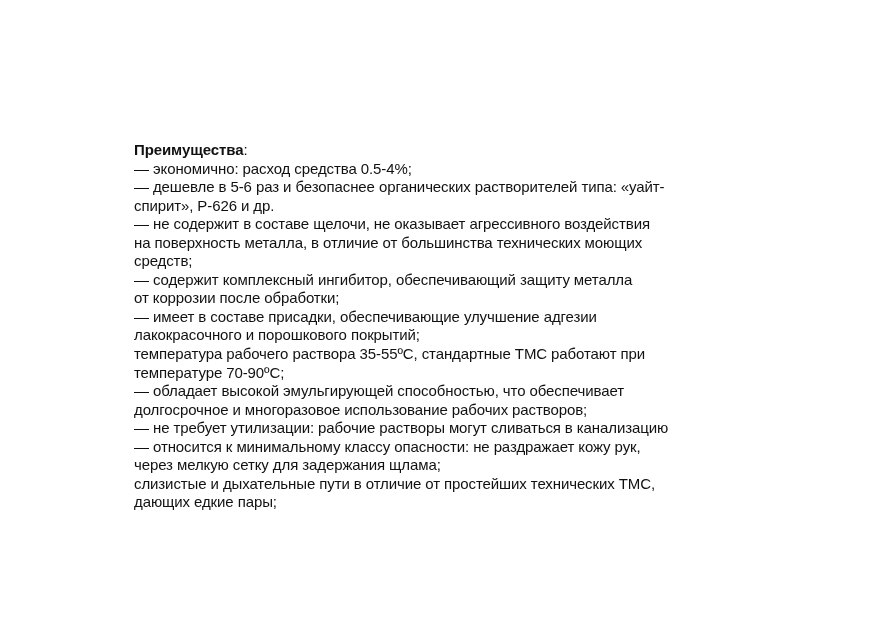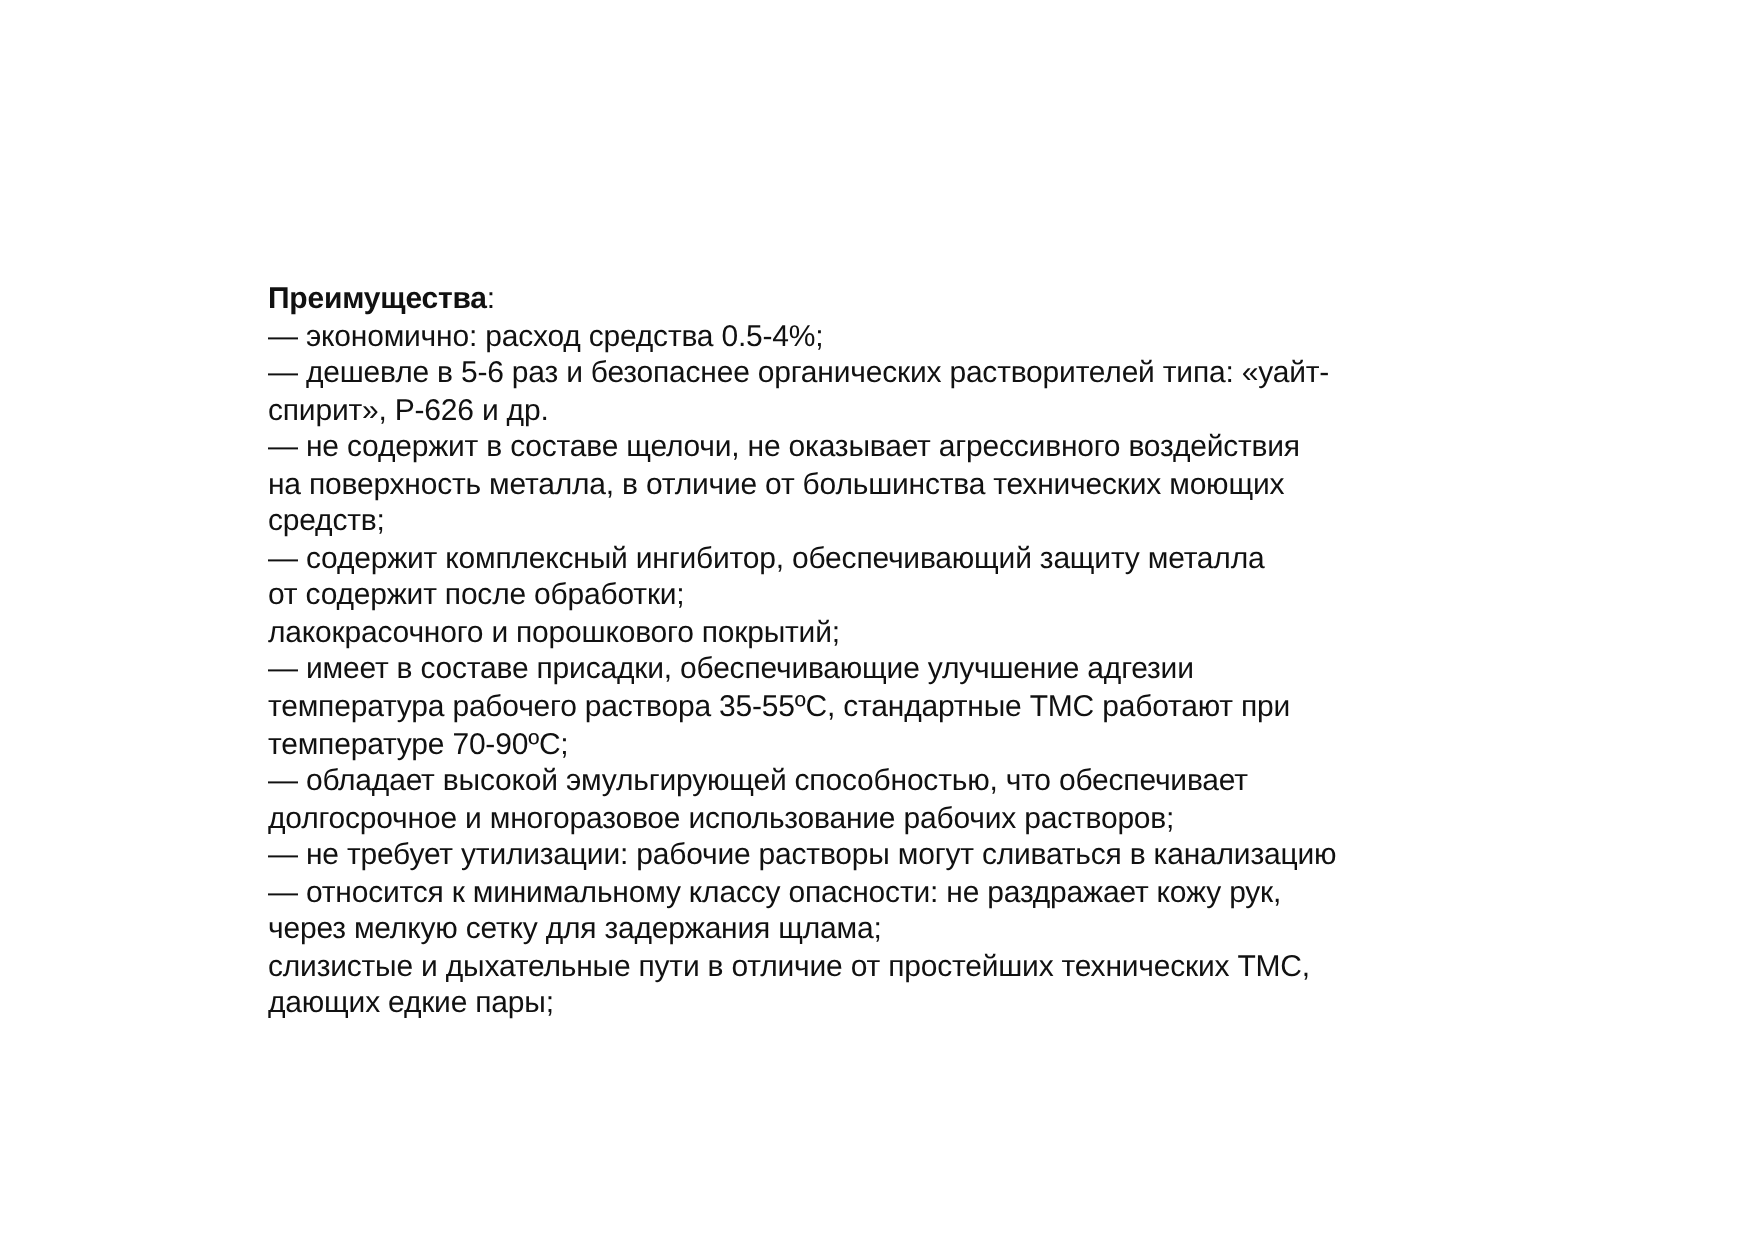--- a/index.html
+++ b/index.html
@@ -19,23 +19,23 @@
 
 <div class="doc">
   <div class="line"><span class="heading">Преимущества</span><span>:</span></div>
   <div class="line">— экономично: расход средства 0.5-4%;</div>
   <div class="line">— дешевле в 5-6 раз и безопаснее органических растворителей типа: «уайт-</div>
   <div class="line">спирит», Р-626 и др.</div>
   <div class="line">— не содержит в составе щелочи, не оказывает агрессивного воздействия</div>
   <div class="line">на поверхность металла, в отличие от большинства технических моющих</div>
   <div class="line">средств;</div>
   <div class="line">— содержит комплексный ингибитор, обеспечивающий защиту металла</div>
-  <div class="line">от содержит после обработки;</div>
+  <div class="line">от коррозии после обработки;</div>
+  <div class="line">— имеет в составе присадки, обеспечивающие улучшение адгезии</div>
   <div class="line">лакокрасочного и порошкового покрытий;</div>
-  <div class="line">— имеет в составе присадки, обеспечивающие улучшение адгезии</div>
   <div class="line">температура рабочего раствора 35-55ºC, стандартные ТМС работают при</div>
   <div class="line">температуре 70-90ºC;</div>
   <div class="line">— обладает высокой эмульгирующей способностью, что обеспечивает</div>
   <div class="line">долгосрочное и многоразовое использование рабочих растворов;</div>
   <div class="line">— не требует утилизации: рабочие растворы могут сливаться в канализацию</div>
   <div class="line">— относится к минимальному классу опасности: не раздражает кожу рук,</div>
   <div class="line">через мелкую сетку для задержания щлама;</div>
   <div class="line">слизистые и дыхательные пути в отличие от простейших технических ТМС,</div>
   <div class="line">дающих едкие пары;</div>
 </div>

